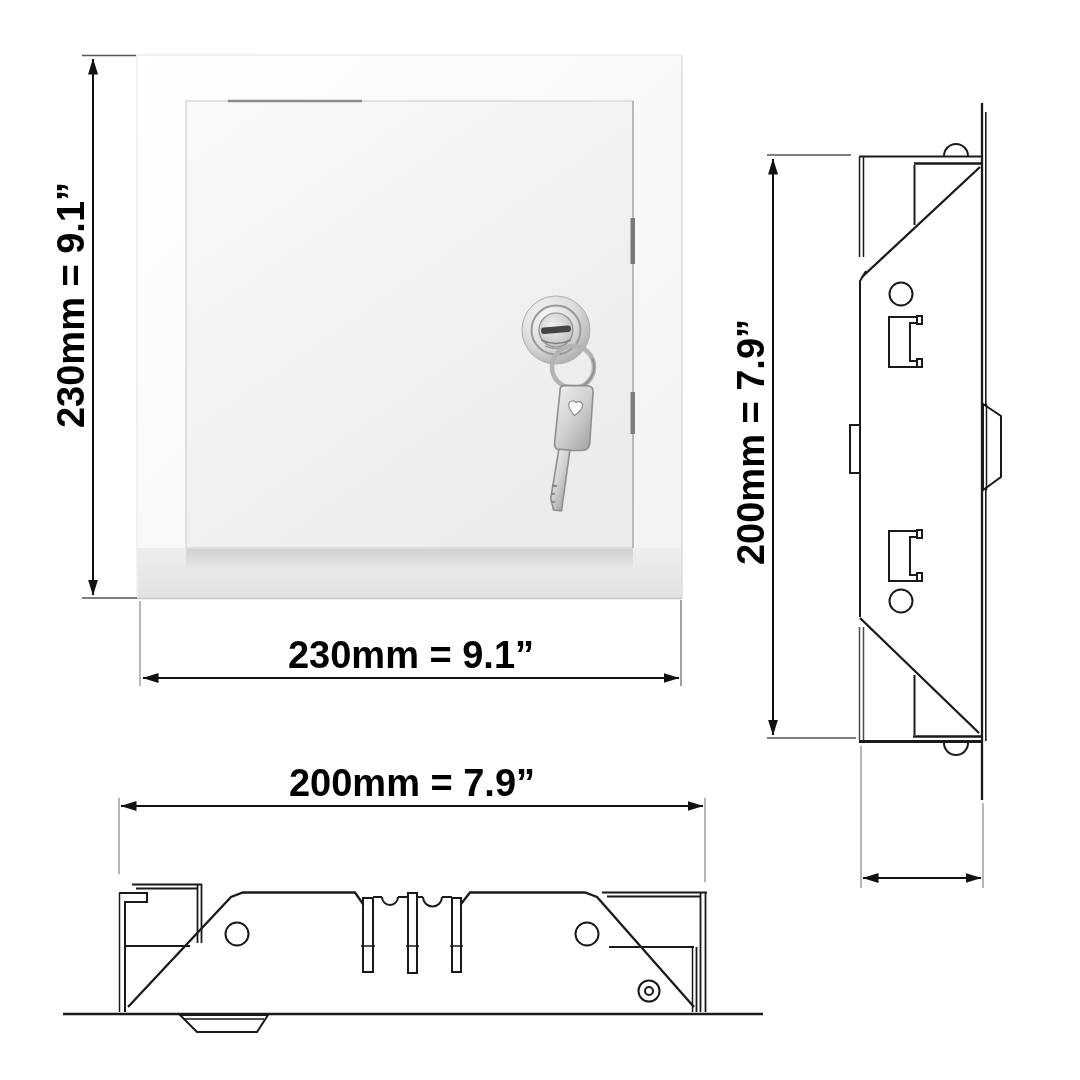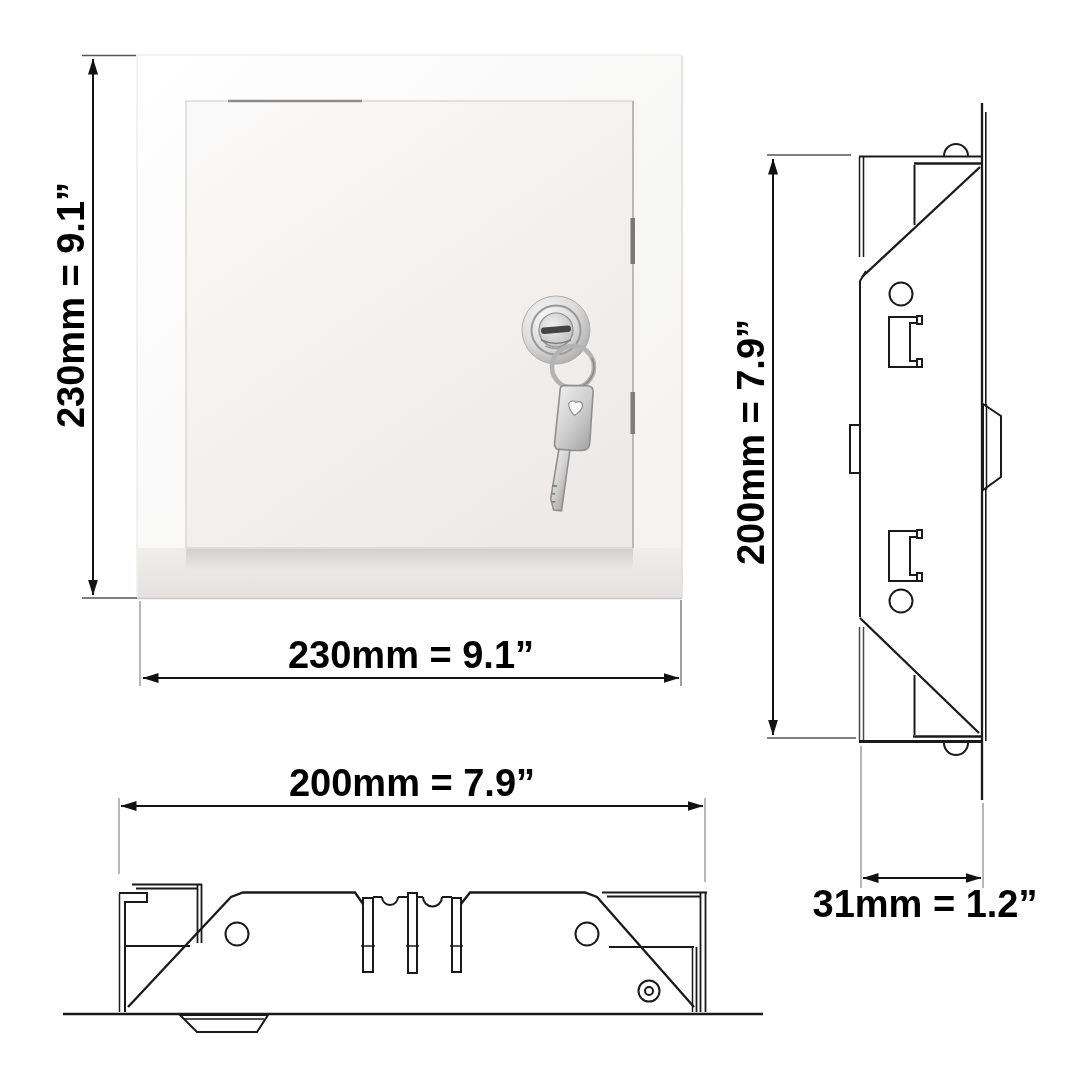--- a/index.html
+++ b/index.html
@@ -207,15 +207,14 @@
   </svg>
 
   <div class="dim-label vert" style="left:71px;top:305px;">230mm = 9.1”</div>
 
   <div class="dim-label" style="left:411px;top:655px;">230mm = 9.1”</div>
 
   <div class="dim-label" style="left:412px;top:783px;">200mm = 7.9”</div>
 
   <div class="dim-label vert" style="left:751px;top:442px;">200mm = 7.9”</div>
 
-  <div class="dim-label" style="left:925px;top:904px;">31mm = 1.2”</div>
 
 </div>
 
 </body></html>

